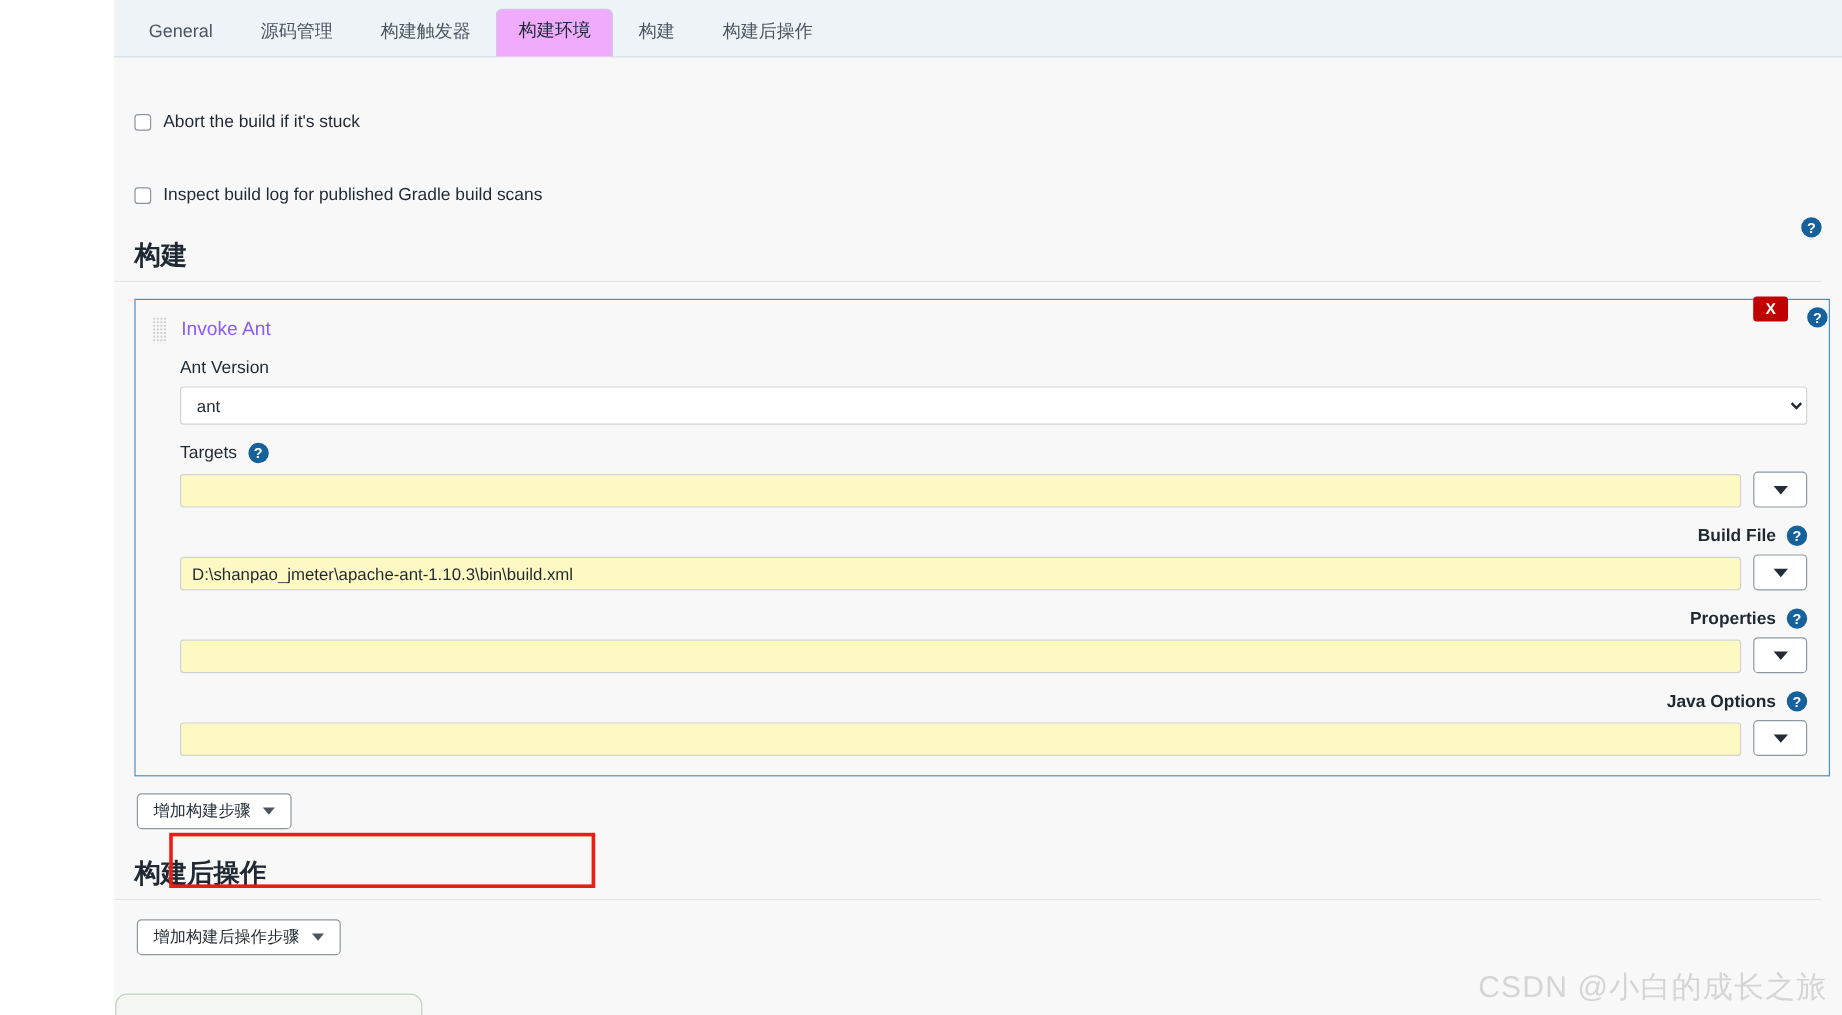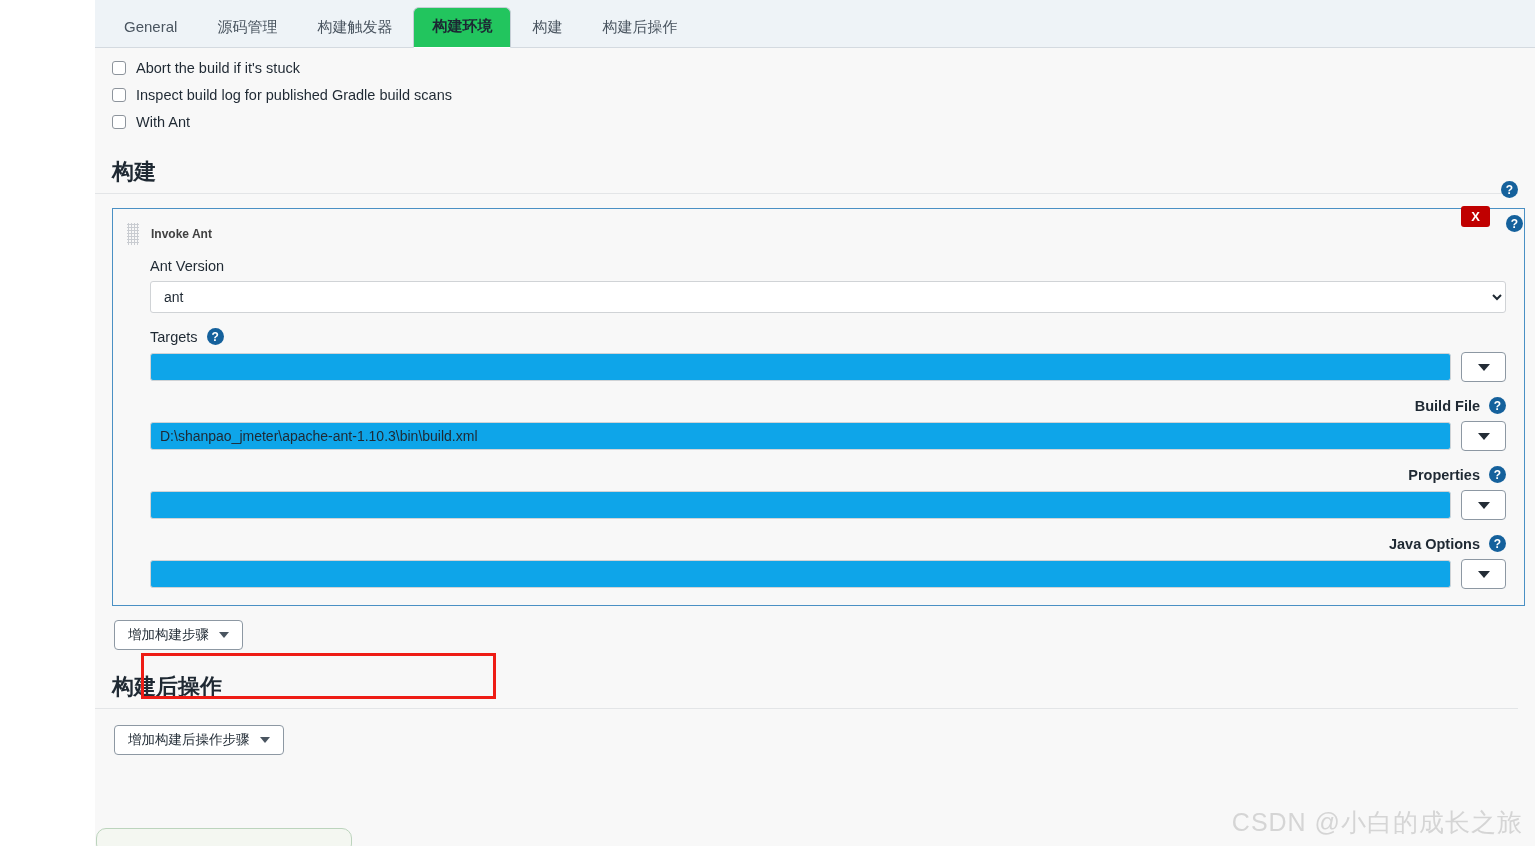--- a/index.html
+++ b/index.html
@@ -50,41 +50,42 @@
     line-height: 20px;
     cursor: pointer;
     white-space: nowrap;
     position: relative;
     top: 1px;
     border: 1px solid transparent;
     border-bottom: none;
     border-radius: 6px 6px 0 0;
   }
   .tab.active {
-    background: #22c55e;
+    background: #f0abfc;
     color: #1c2733;
-    font-weight: bold;
+    font-weight: normal;
     border: 1px solid #c6ced6;
     border-bottom: 1px solid #ffffff;
   }
 
   
   .body {
     position: relative;
     padding: 0;
     background: #f8f8f8;
     height: 798px;
   }
 
   
   .cb-row {
     display: flex;
     align-items: center;
     height: 27px;
     padding-left: 17px;
+    margin-top: 34px;
   }
   .cbx {
     width: 14px;
     height: 14px;
     border: 1px solid #8d949c;
     border-radius: 3px;
     background: #fff;
     box-sizing: border-box;
     margin-right: 10px;
     flex: none;
@@ -128,23 +129,23 @@
     height: 22px;
     margin-right: 12px;
     margin-left: 4px;
     flex: none;
     cursor: move;
     background-image:
       radial-gradient(circle, #c9ccd1 1px, transparent 1.2px);
     background-size: 3px 3px;
   }
   .step-title {
-    font-size: 12px;
-    font-weight: bold;
-    color: #404040;
+    font-size: 16px;
+    font-weight: normal;
+    color: #8b5cf6;
   }
 
   .field-label {
     font-size: 14.5px;
     color: #1f2933;
     display: flex;
     align-items: center;
     margin: 0 0 7px 27px;
   }
   .field-label.bold { font-weight: bold; justify-content: flex-end; }
@@ -162,29 +163,29 @@
     font-weight: bold;
     font-family: "Liberation Sans", sans-serif;
     margin-left: 9px;
     cursor: pointer;
     line-height: 1;
     flex: none;
   }
 
   .field-row {
     display: flex;
-    align-items: center;
+    align-items: flex-end;
     margin: 0 0 15px 27px;
   }
   .txt {
     flex: 1 1 auto;
     height: 28px;
     border: 1px solid #d0d3d6;
     border-radius: 3px;
-    background: #0ea5e9;
+    background: #fef9c3;
     font-size: 14px;
     color: #1f2933;
     padding: 0 9px;
     box-sizing: border-box;
     font-family: "Liberation Sans", sans-serif;
     outline: none;
   }
   .sel {
     flex: 1 1 auto;
     height: 32px;
@@ -331,24 +332,20 @@
 
       <div style="padding-top:6px;">
         <div class="cb-row">
           <span class="cbx"></span>
           <span class="cb-label">Abort the build if it's stuck</span>
         </div>
         <div class="cb-row">
           <span class="cbx"></span>
           <span class="cb-label">Inspect build log for published Gradle build scans</span>
         </div>
-        <div class="cb-row">
-          <span class="cbx"></span>
-          <span class="cb-label">With Ant</span>
-        </div>
       </div>
 
       <div style="height:22px;"></div>
       <h2 class="section-h">构建</h2>
 
       <div class="step-panel">
 
         <div class="x-btn">X</div>
         <div class="help-icon panel-help">?</div>
 

